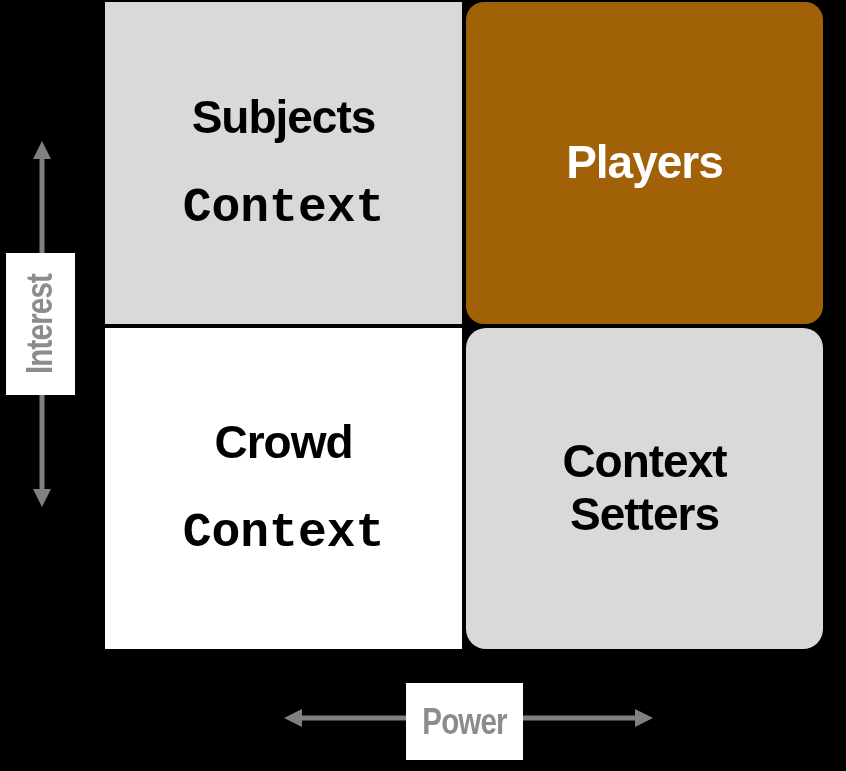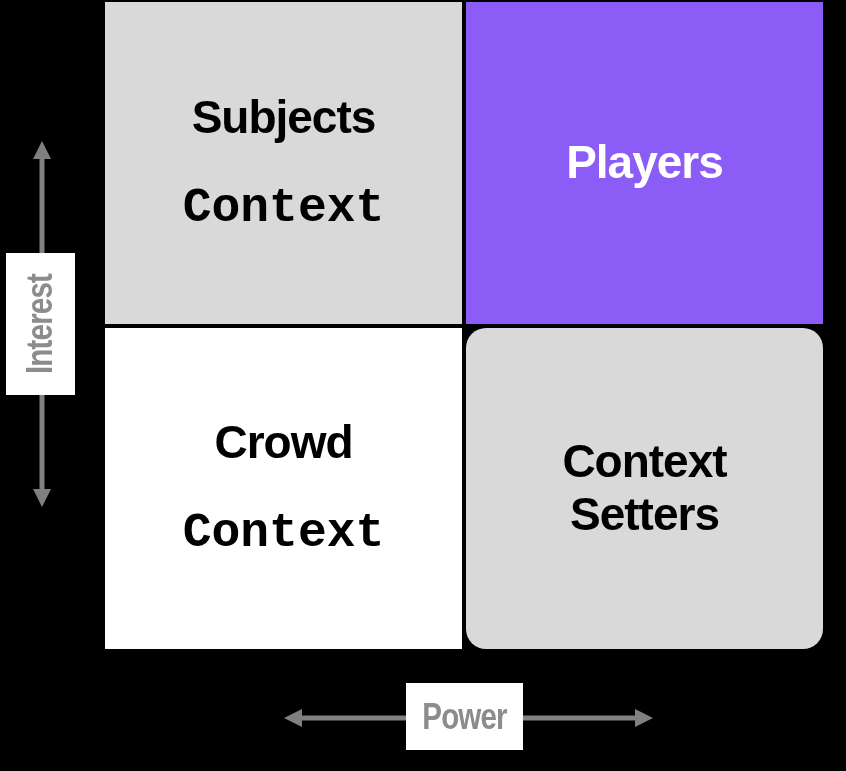--- a/index.html
+++ b/index.html
@@ -34,21 +34,21 @@
   }
   .quadrant {
     display: flex;
     flex-direction: column;
     align-items: center;
     justify-content: center;
     gap: 38px;
     text-align: center;
   }
   .q-subjects        { background: #d9d9d9; color: #000000; }
-  .q-players         { background: #8b5cf6; color: #ffffff; }
+  .q-players         { background: #a16207; color: #ffffff; border-radius: 18px; }
   .q-crowd           { background: #ffffff; color: #000000; }
   .q-context-setters { background: #d9d9d9; color: #000000; border-radius: 20px; }
 
   .q-title {
     font-family: "Liberation Sans", sans-serif;
     font-weight: bold;
     font-size: 46px;
     line-height: 1.15;
     letter-spacing: -1px;
     max-width: 290px;
@@ -80,21 +80,21 @@
   .y-label-box {
     left: 6px;
     top: 253px;
     width: 69px;
     height: 142px;
   }
   .x-label-box {
     left: 406px;
     top: 683px;
     width: 117px;
-    height: 67px;
+    height: 77px;
   }
   .axis-label-text {
     color: #8c8c8c;
     font-weight: bold;
     font-size: 36px;
     letter-spacing: -1px;
     white-space: nowrap;
   }
   .y-label-box .axis-label-text {
     transform: rotate(-90deg) scaleX(0.82);

